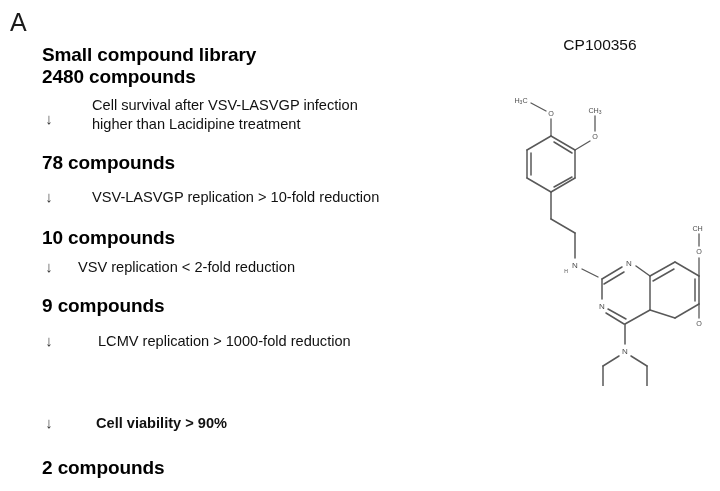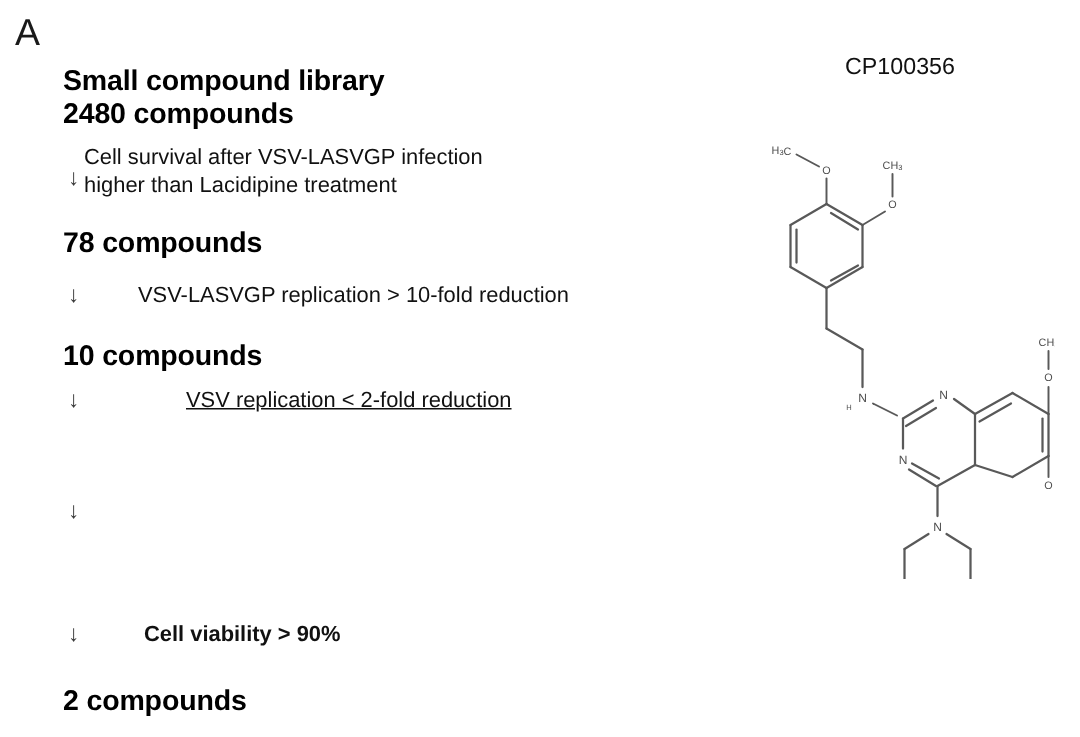--- a/index.html
+++ b/index.html
@@ -59,23 +59,23 @@
   }
   .flow-step-text {
     font-size: 14.6px;
     line-height: 18.5px;
     font-weight: 400;
     color: #111;
     white-space: pre-line;
   }
 
   
-  .gap-1 .flow-step-text { }
+  .gap-1 .flow-step-text { margin-left: 36px; }
   .gap-2 .flow-step-text { margin-left: 36px; text-align: right; }
-  .gap-3 .flow-step-text { margin-left: 68px; text-decoration: underline; }
+  .gap-3 .flow-step-text { margin-left: 22px; }
   .gap-4 .flow-step-text { margin-left: 42px; }
   .gap-5 .flow-step-text { margin-left: 40px; font-weight: bold; }
 
   
   .arrow-mid { padding-top: 14px; }
 
   
   #panel-b {
     position: absolute;
     left: 480px;
@@ -144,23 +144,25 @@
     <span class="flow-step-text">VSV-LASVGP replication &gt; 10-fold reduction</span>
   </div>
 
   <div class="flow-node" style="top:227px;">10 compounds</div>
 
   <div class="flow-step gap-3" style="top:258px;">
     <span class="flow-arrow">↓</span>
     <span class="flow-step-text">VSV replication &lt; 2-fold reduction</span>
   </div>
 
+  <div class="flow-node" style="top:295px;">9 compounds</div>
 
   <div class="flow-step gap-4" style="top:332px;">
     <span class="flow-arrow">↓</span>
+    <span class="flow-step-text">LCMV replication &gt; 1000-fold reduction</span>
   </div>
 
 
   <div class="flow-step gap-5" style="top:414px;">
     <span class="flow-arrow">↓</span>
     <span class="flow-step-text">Cell viability &gt; 90%</span>
   </div>
 
   <div class="flow-node" style="top:457px;">2 compounds</div>
 

